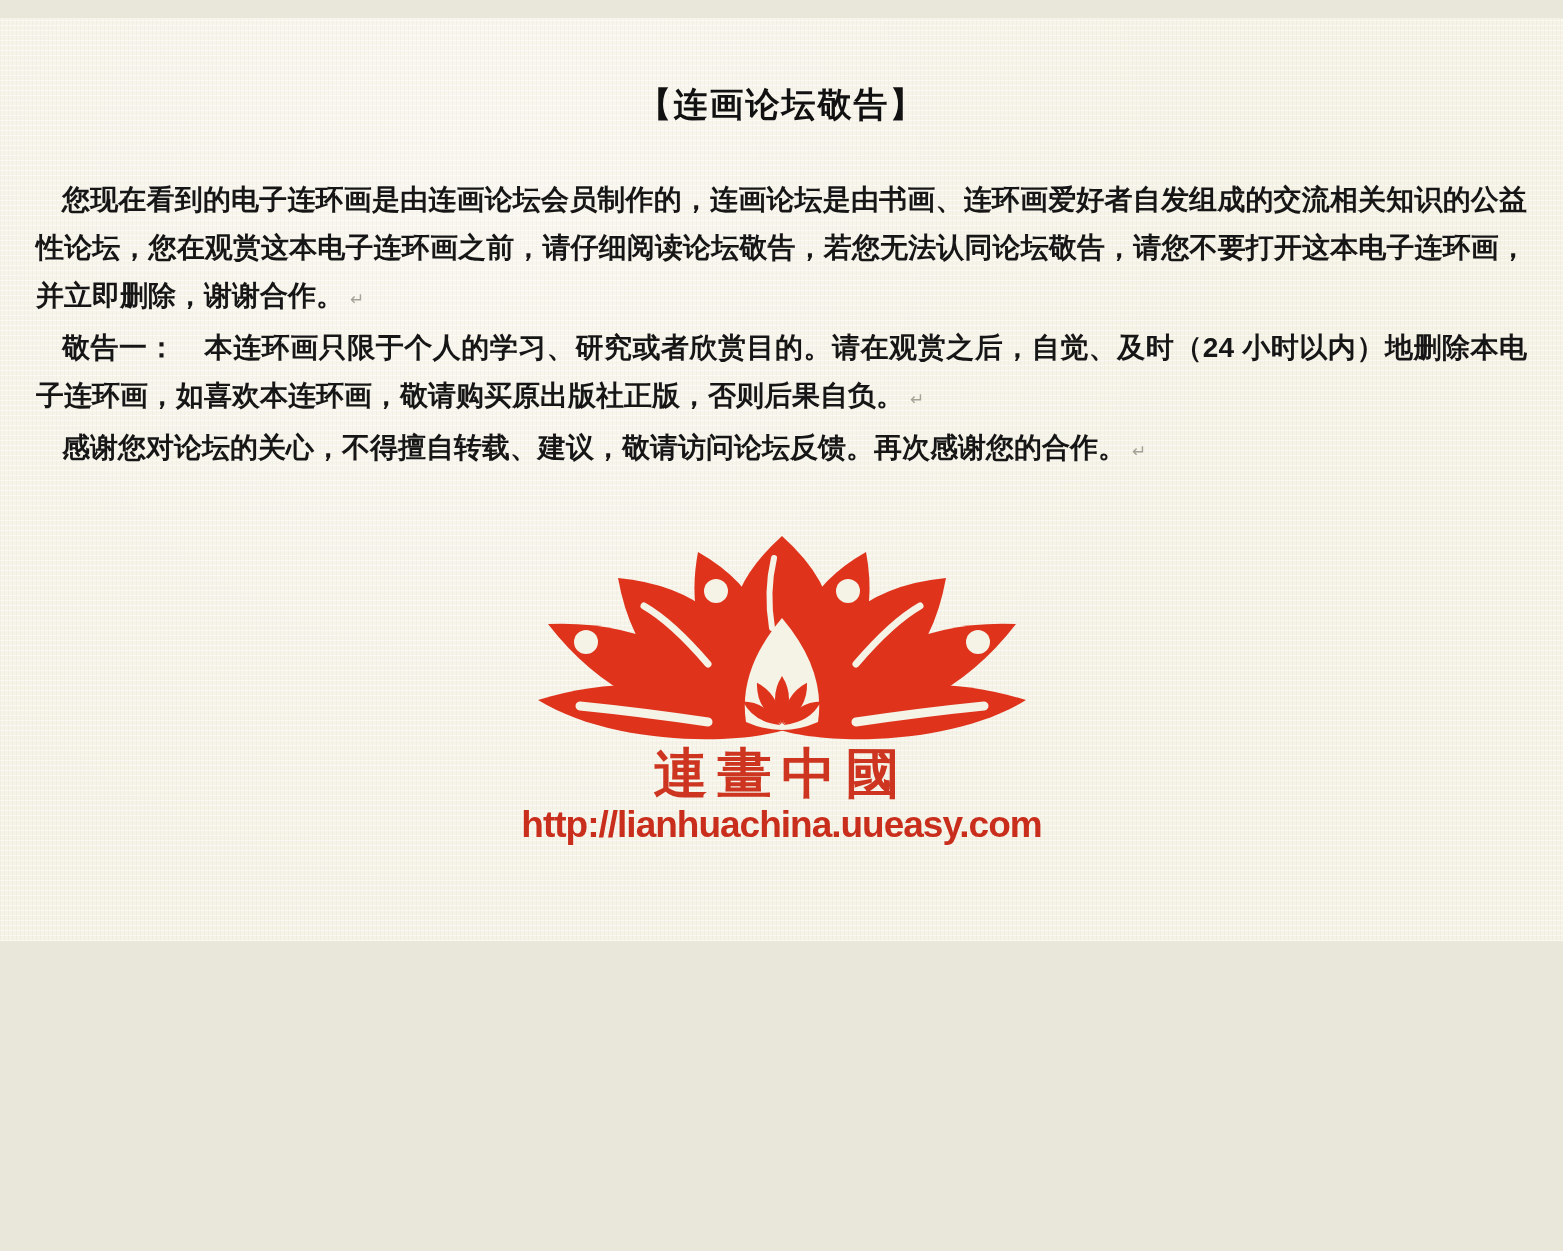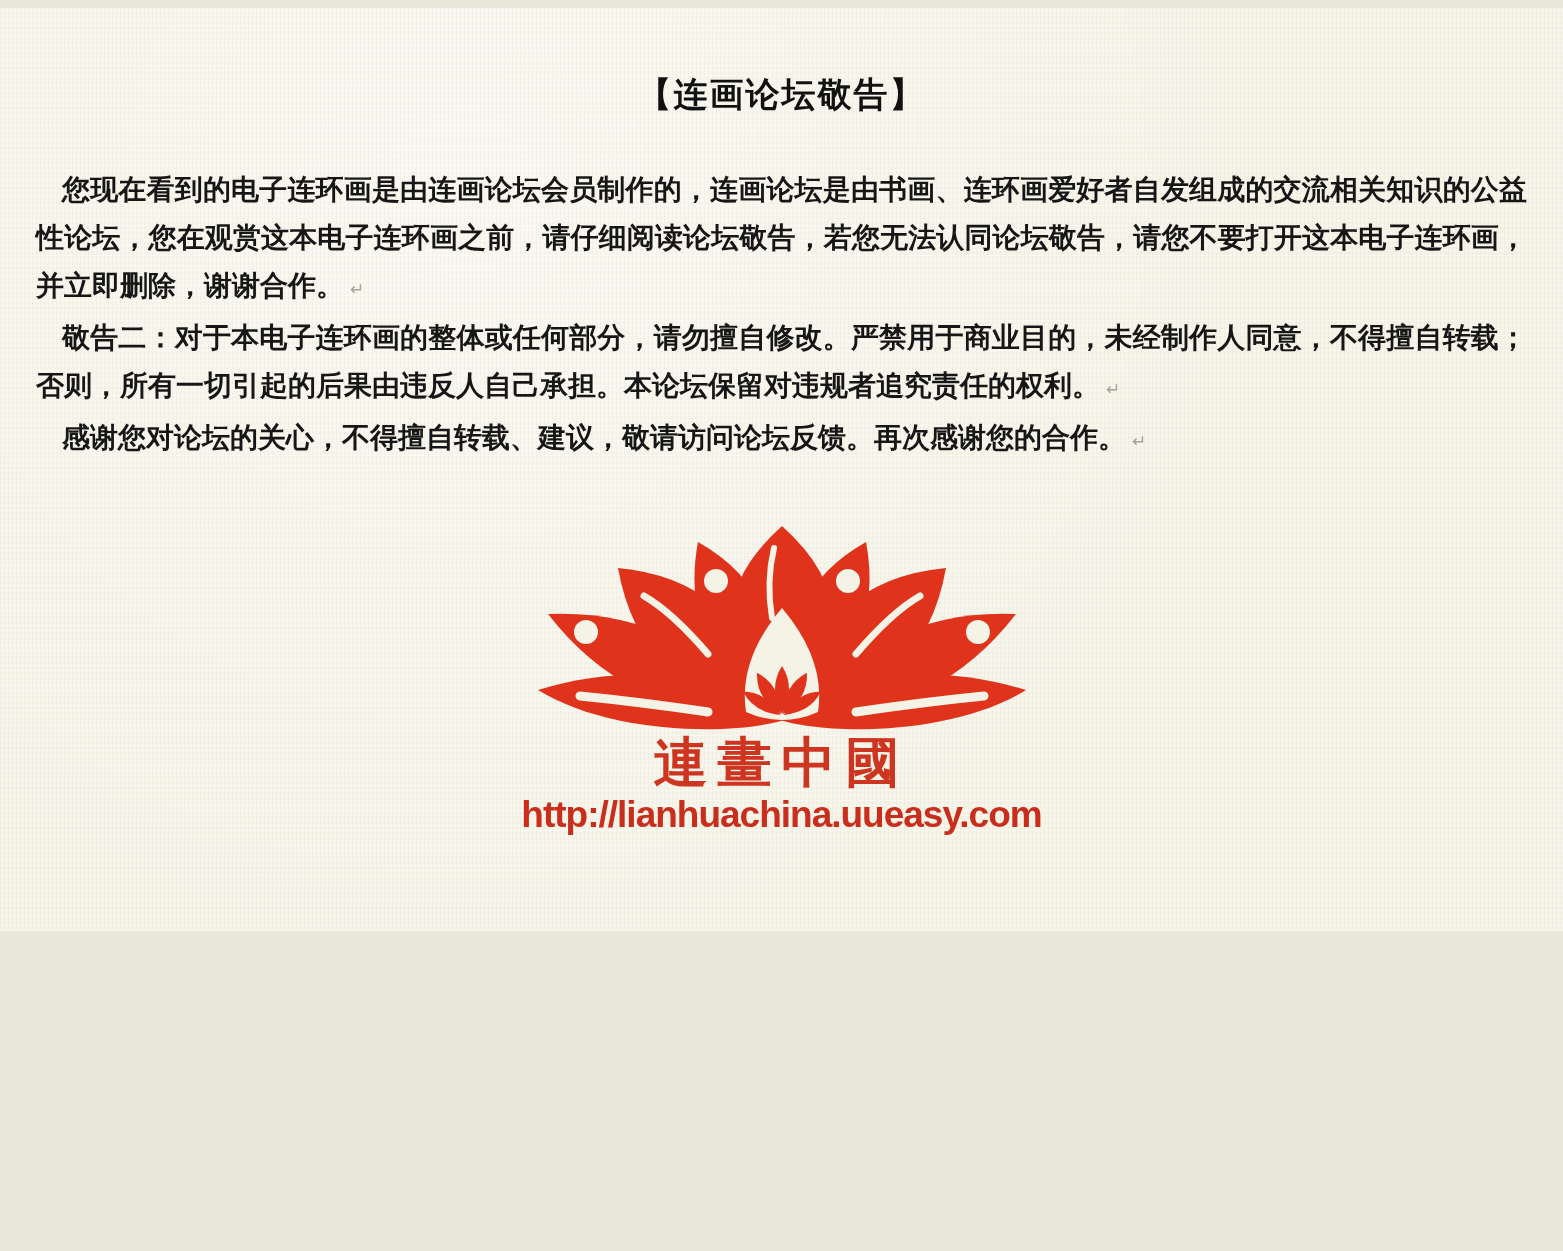--- a/index.html
+++ b/index.html
@@ -3,21 +3,21 @@
 <meta charset="utf-8">
 <style>
   html,body{margin:0;padding:0;}
   body{
     font-family:"Liberation Sans","DejaVu Sans",sans-serif;
     background:#e9e6da;
   }
   .page{
     position:relative;
     width:1563px;height:923px;
-    margin:8px auto;
+    margin:18px auto;
     background-color:#f5f2e6;
     background-image:
       repeating-linear-gradient(90deg, rgba(120,110,80,0.035) 0 1px, transparent 1px 4px),
       repeating-linear-gradient(0deg, rgba(255,255,255,0.5) 0 1px, transparent 1px 5px),
       radial-gradient(circle at 30% 20%, rgba(255,255,255,0.35), transparent 60%);
     color:#151515;
     overflow:hidden;
   }
   .title{
     padding-top:64px;
@@ -56,42 +56,41 @@
     margin:0 auto;
     width:520px;height:220px;
   }
   .seal-text{
     margin-top:-6px;
     font-size:54px;
     font-weight:bold;
     letter-spacing:10px;
     color:#cd3520;
     line-height:58px;
-    font-family:Liberation Serif, serif;
   }
   .site-url{
     margin-top:2px;
     font-size:37px;
     font-weight:800;
     letter-spacing:-1px;
     color:#c92e1c;
     line-height:42px;
     text-align:center;
   }
 </style>
 </head>
 <body>
 
 <div class="page">
 
   <div class="title">【连画论坛敬告】</div>
 
   <div class="body-text">
     <p><span>您现在看到的电子连环画是由连画论坛会员制作的，连画论坛是由书画、连环画爱好者自发组成的交流相关知识的公益性论坛，您在观赏这本电子连环画之前，请仔细阅读论坛敬告，若您无法认同论坛敬告，请您不要打开这本电子连环画，并立即删除，谢谢合作。</span><span class="pmark">↵</span></p>
-    <p><span>敬告二：对于本电子连环画的整体或任何部分，请勿擅自修改。严禁用于商业目的，未经制作人同意，不得擅自转载；否则，所有一切引起的后果由违反人自己承担。本论坛保留对违规者追究责任的权利。</span><span class="pmark">↵</span></p>
+    <p><span>敬告一：　本连环画只限于个人的学习、研究或者欣赏目的。请在观赏之后，自觉、及时（24 小时以内）地删除本电子连环画，如喜欢本连环画，敬请购买原出版社正版，否则后果自负。</span><span class="pmark">↵</span></p>
     <p><span>感谢您对论坛的关心，不得擅自转载、建议，敬请访问论坛反馈。再次感谢您的合作。</span><span class="pmark">↵</span></p>
   </div>
 
   <div class="logo-block">
     <svg class="lotus" viewBox="0 0 520 220" aria-hidden="true">
       <g fill="#df331c" stroke="none">
 
         <path d="M26,94 Q158,88 240,194 Q108,200 26,94 Z"></path>
         <path d="M494,94 Q362,88 280,194 Q412,200 494,94 Z"></path>
 

